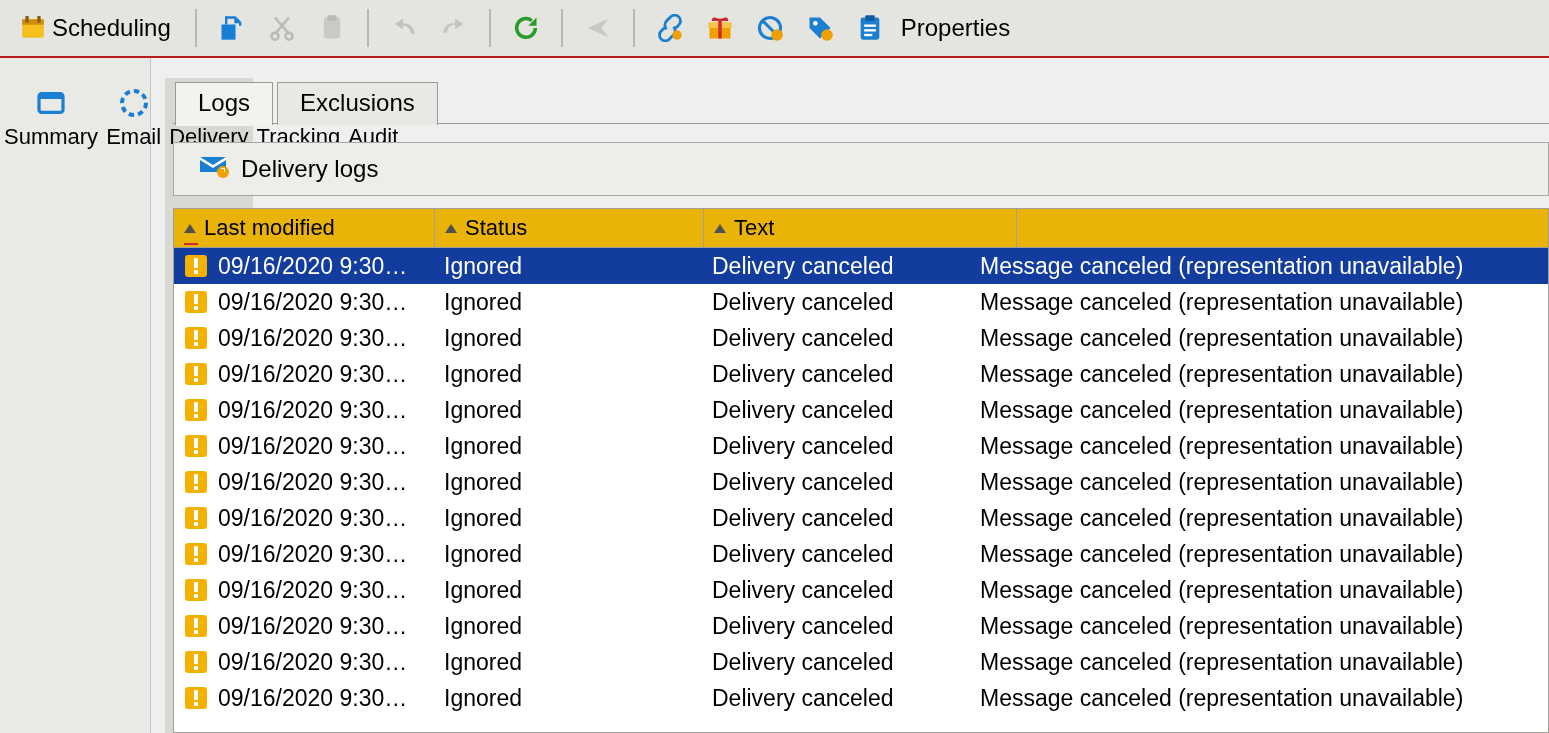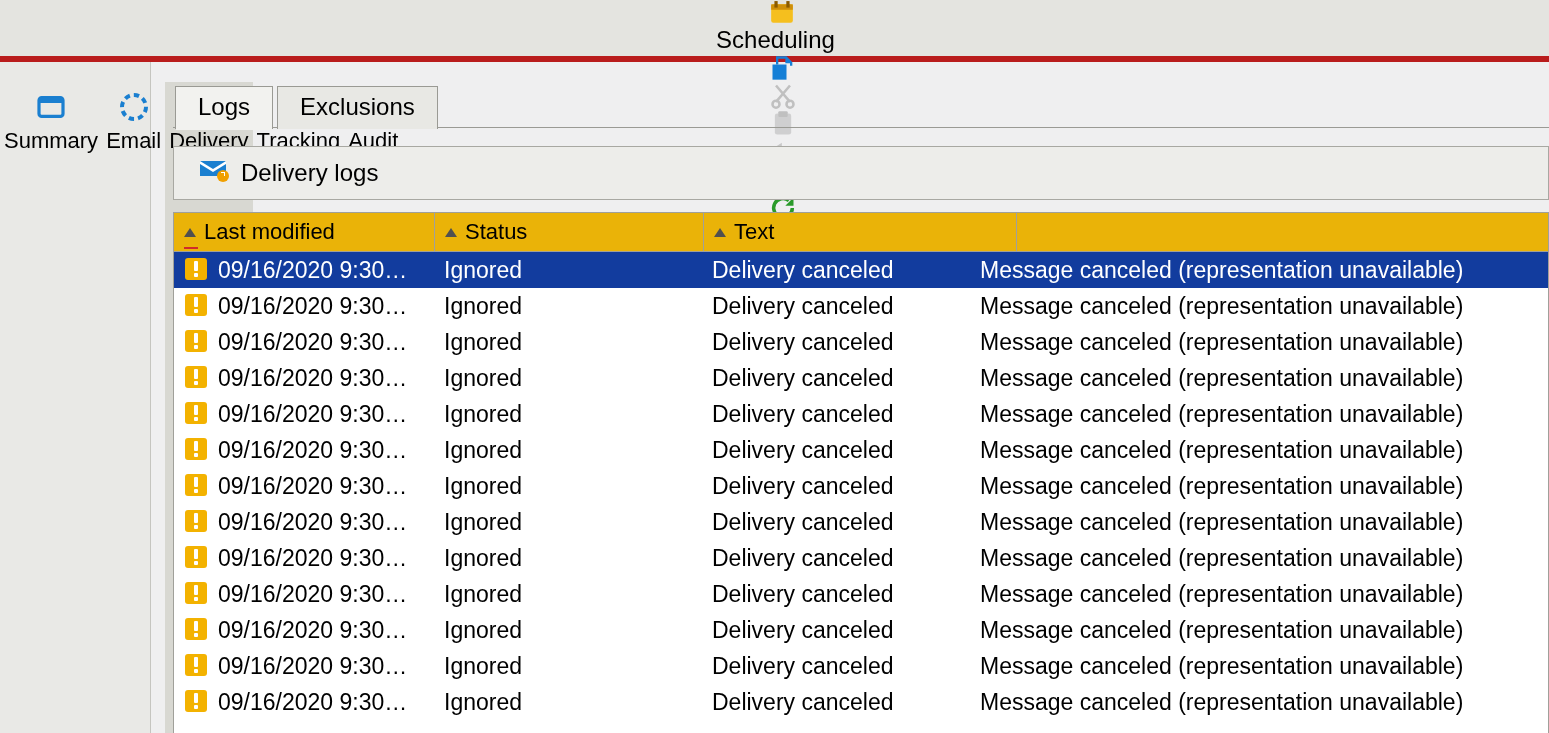--- a/index.html
+++ b/index.html
@@ -13,23 +13,22 @@
     color: #000;
     overflow: hidden;
   }
 
   
   .toolbar {
     height: 56px;
     background: #e4e4e0;
     display: flex;
     align-items: center;
-    border-bottom: 6px solid #b91c1c;
+    border-bottom: 2px solid #b91c1c;
     padding-left: 16px;
-    flex-direction: column;
   }
   .toolbar .sched-icon {
     width: 26px; height: 26px;
     display:inline-block;
     margin: 0 6px 0 4px;
   }
   .toolbar .tb-label {
     font-size: 24px;
     color:#000;
     margin-right: 14px;
@@ -187,21 +186,21 @@
   .grid-body { flex:1; overflow-y:auto; }
   .row {
     display:flex;
     height: 36px;
     align-items:center;
     font-size: 23px;
     color:#000;
   }
   .row.selected { background:#123c9e; color:#fff; }
   .cell { padding-left: 10px; white-space:nowrap; overflow:hidden; }
-  .cell.c1 { width: 250px; display:flex; align-items:flex-start; }
+  .cell.c1 { width: 250px; display:flex; align-items:center; }
   .cell.c2 { width: 258px; }
   .cell.c3 { width: 258px; }
   .cell.c4 { flex:1; }
   .warn-icon {
     width: 24px; height: 24px; margin-right: 10px; flex:0 0 24px;
     display:inline-flex; align-items:center; justify-content:center;
   }
   .warn-icon svg { width:24px; height:24px; display:block; }
 
 </style>

